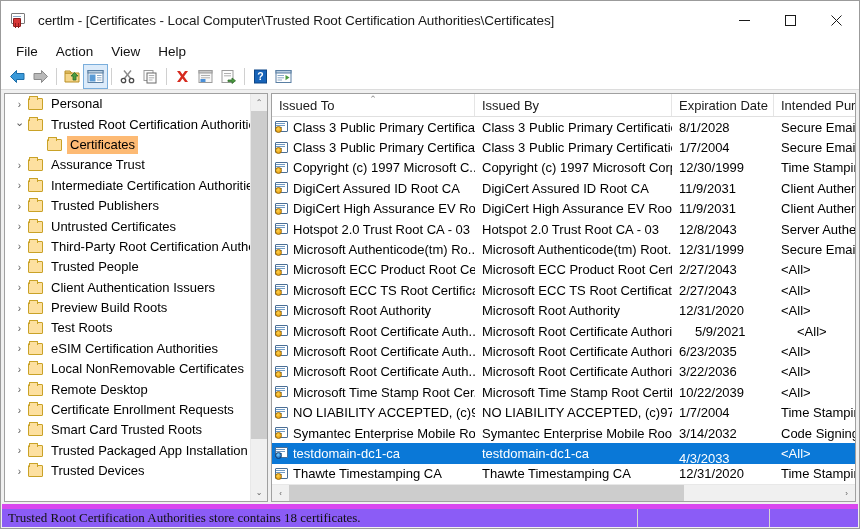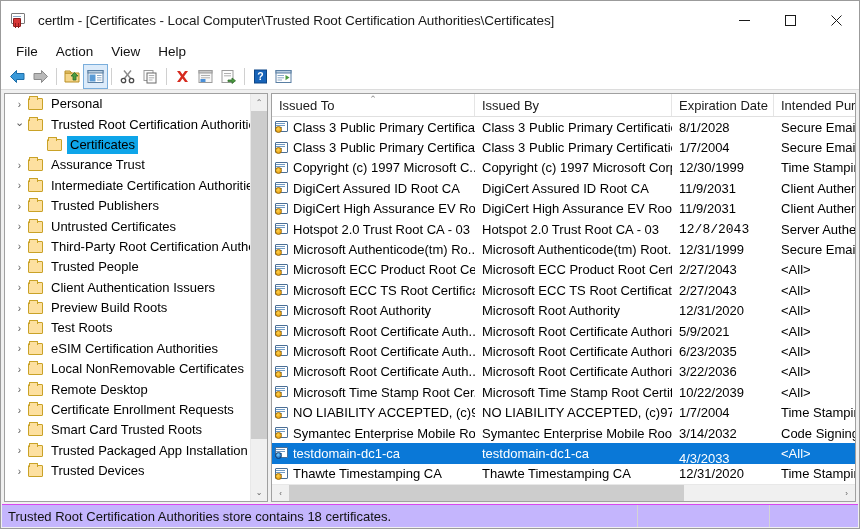--- a/index.html
+++ b/index.html
@@ -106,21 +106,21 @@
   .tree-row.root { padding-left: 6px; }
   .chev {
     width: 17px; flex: none;
     display: flex; align-items: center; justify-content: center;
     color: #5a5a5a; font-size: 10px;
   }
   .tree-label {
     overflow: hidden; text-overflow: clip;
     padding: 1px 3px 2px 3px;
   }
-  .tree-row.selected .tree-label { background: #0ea5e9; }
+  .tree-row.selected .tree-label { background: #fdba74; }
   .folder-ico { width: 16px; height: 16px; flex: none; margin-right: 4px; position: relative; }
   .cert-root-ico { width: 16px; height: 16px; flex: none; margin-right: 4px; position: relative; }
 
   
   .vsb {
     width: 17px; flex: none;
     background: #f0f0f0;
     border-left: 1px solid #e8e8e8;
     display: flex; flex-direction: column;
     align-items: stretch;
@@ -195,24 +195,25 @@
   }
   .hsb-track { flex: 1; position: relative; background: #f0f0f0; }
   .hsb-thumb {
     position: absolute; top: 0; bottom: 0; left: 0;
     width: 72%; background: #cdcdcd;
   }
 
   
   #statusbar {
     height: 23px; min-height: 23px;
-    background: #c4b5fd;
+    background: #8b5cf6;
     display: flex; align-items: stretch;
-    border-top: 1px solid #d946ef;
+    border-top: 5px solid #d946ef;
     margin: 2px 1px 1px 1px;
+    font-family: Liberation Serif, serif;
   }
   #status-main {
     flex: 1; display: flex; align-items: center;
     font-size: 13px; color: #111;
     padding-left: 6px;
     border-right: 1px solid #d4d4d4;
     white-space: nowrap; overflow: hidden;
   }
   .status-cell { flex: none; border-right: 1px solid #d4d4d4; }
 
@@ -661,21 +662,21 @@
                 <span class="ico-cert-line" style="top:4px;width:9px;"></span>
                 <span class="ico-cert-line" style="top:6px;width:9px;"></span>
                 <span class="ico-cert-line" style="top:8px;width:6px;"></span>
                 <span class="ico-cert-seal" style="left:1px;top:7px;"></span>
               </span>
               <span>Hotspot 2.0 Trust Root CA - 03</span>
             </div>
             <div class="lcell" style="width: 197px;">
               <span>Hotspot 2.0 Trust Root CA - 03</span>
             </div>
-            <div class="lcell" style="width: 102px; font-family: Liberation Mono, monospace;">
+            <div class="lcell" style="width: 102px;">
               <span>12/8/2043</span>
             </div>
             <div class="lcell" style="width: 90px;">
               <span>Server Authent</span>
             </div>
           </div>
           <div class="lrow">
             <div class="lcell first" style="width: 203px;">
               <span class="cert-ico">
                 <span class="ico-cert-page"></span>
@@ -766,21 +767,21 @@
                 <span class="ico-cert-line" style="top:4px;width:9px;"></span>
                 <span class="ico-cert-line" style="top:6px;width:9px;"></span>
                 <span class="ico-cert-line" style="top:8px;width:6px;"></span>
                 <span class="ico-cert-seal" style="left:1px;top:7px;"></span>
               </span>
               <span>Microsoft Root Certificate Auth...</span>
             </div>
             <div class="lcell" style="width: 197px;">
               <span>Microsoft Root Certificate Authori...</span>
             </div>
-            <div class="lcell" style="width: 102px;">
+            <div class="lcell" style="width: 102px; margin-left: 16px;">
               <span>5/9/2021</span>
             </div>
             <div class="lcell" style="width: 90px;">
               <span>&lt;All&gt;</span>
             </div>
           </div>
           <div class="lrow">
             <div class="lcell first" style="width: 203px;">
               <span class="cert-ico">
                 <span class="ico-cert-page"></span>

